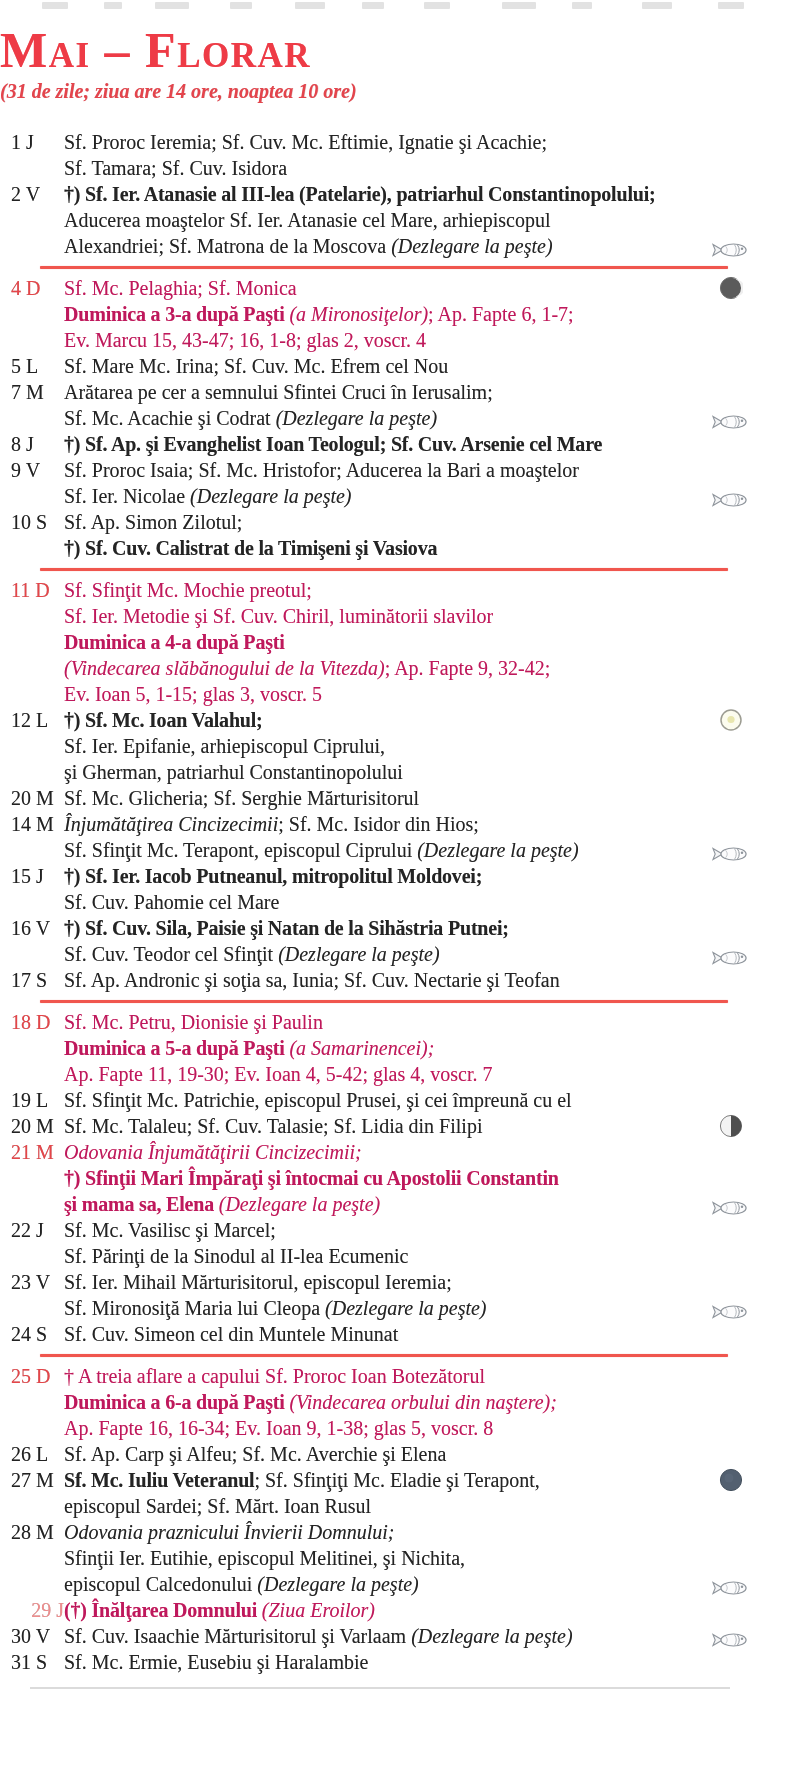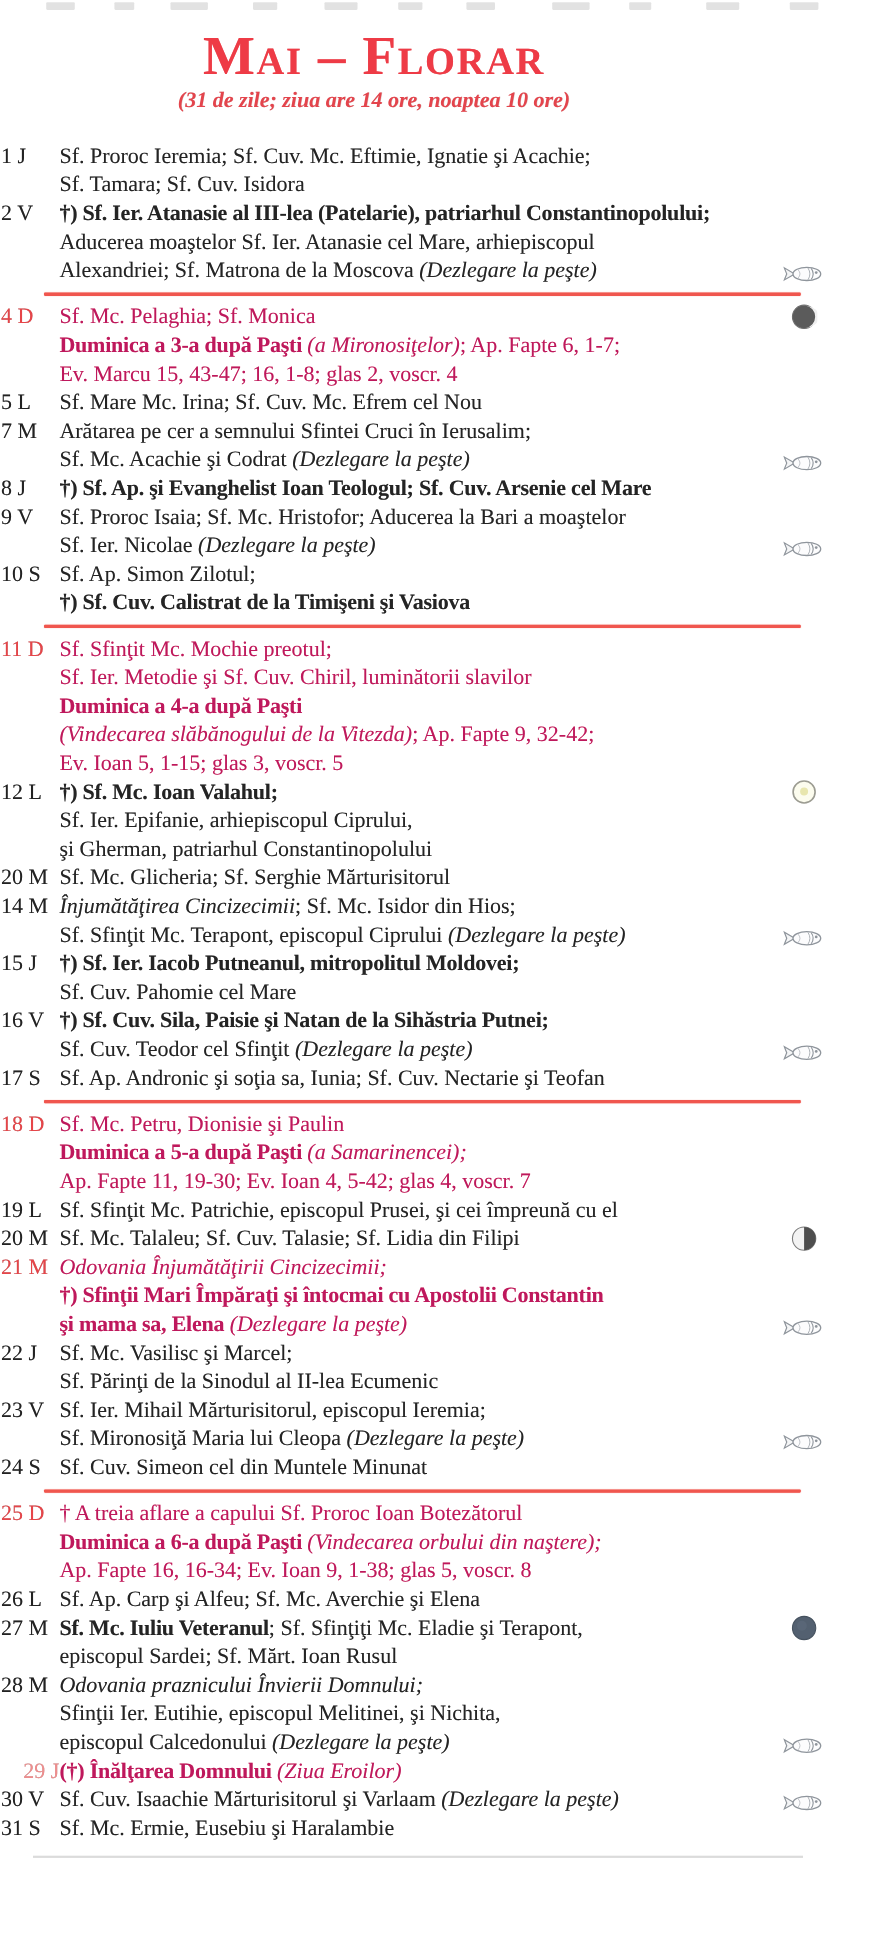--- a/index.html
+++ b/index.html
@@ -1,34 +1,34 @@
 <!DOCTYPE html>
 <html><head>
 <meta charset="utf-8">
 <style>
   html,body{margin:0;padding:0;}
   body{
     width:800px;height:1782px;background:#ffffff;position:relative;overflow:hidden;
     font-family:"Liberation Serif","DejaVu Serif",serif;color:#242424;
   }
   .artifact{position:absolute;top:2px;height:7px;background:#d6d6d6;opacity:.7;border-radius:1px;}
-  .header{width:680px;text-align:center;margin-top:16px;}
+  .header{width:680px;margin-top:16px;}
   .title{
     margin-top:24px;font-size:50px;line-height:1.05;font-weight:bold;
     font-variant:small-caps;letter-spacing:1.5px;color:#ee3b46;
     text-shadow:0 0 .6px rgba(220,60,70,.55);
   }
   .subtitle{
     margin-top:3px;font-size:20px;font-style:italic;font-weight:600;color:#e4444c;
     text-shadow:.4px 0 0 rgba(150,110,110,.35);
   }
   .entries{margin-top:26px;}
   .entry{display:flex;}
   .date{
-    flex:none;width:53px;padding-left:1px;font-size:20px;line-height:26px;
+    flex:none;width:53px;padding-left:11px;font-size:20px;line-height:26px;
     color:#222;text-shadow:0 0 .4px rgba(0,0,0,.3);
   }
   .date.red{color:#e64549;}
   .date.faded{color:#ef8d8d;text-align:right;}
   .content{flex:1;min-width:0;}
   .line{
     position:relative;height:26px;line-height:26px;font-size:20px;white-space:nowrap;
     text-shadow:0 0 .4px rgba(0,0,0,.3);
   }
   .line.red{color:#be185d;text-shadow:0 0 .4px rgba(220,60,70,.4);}

